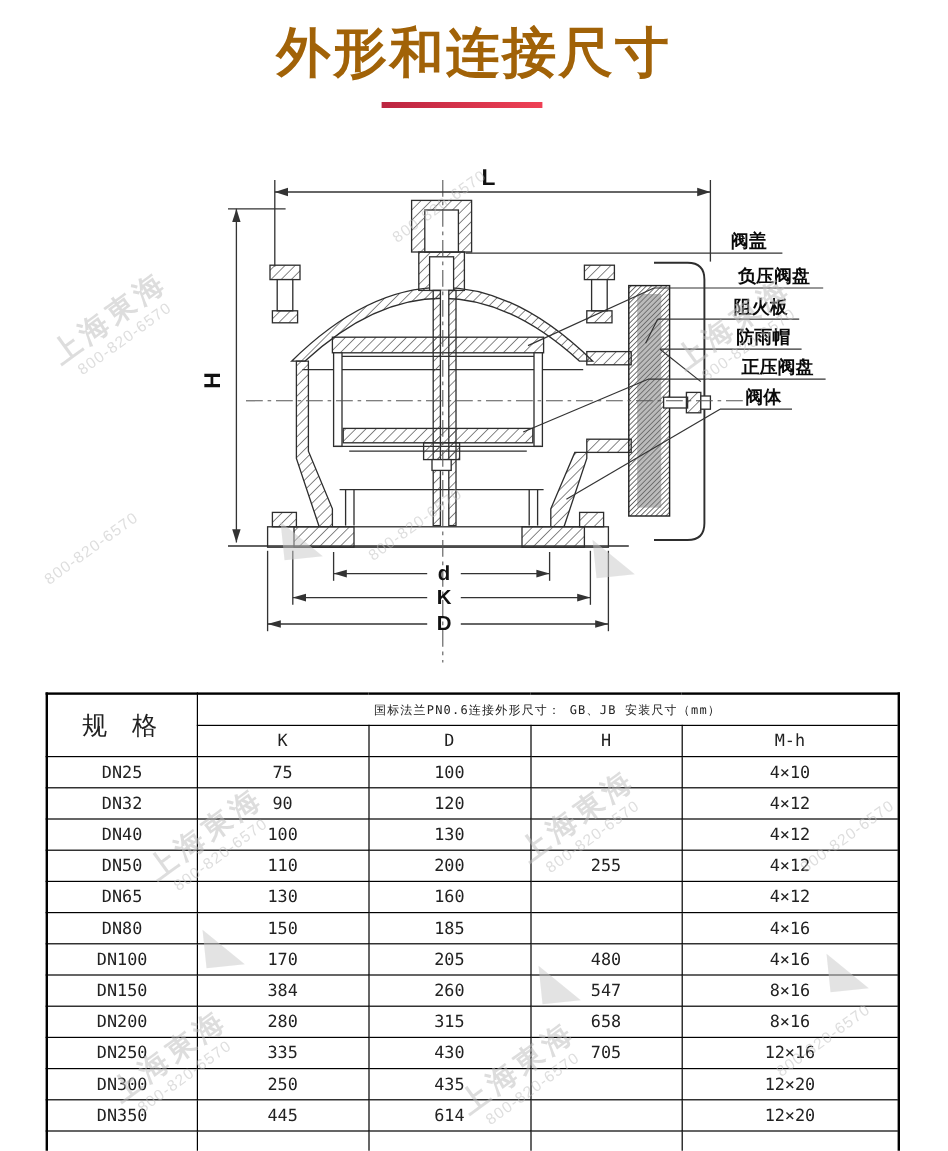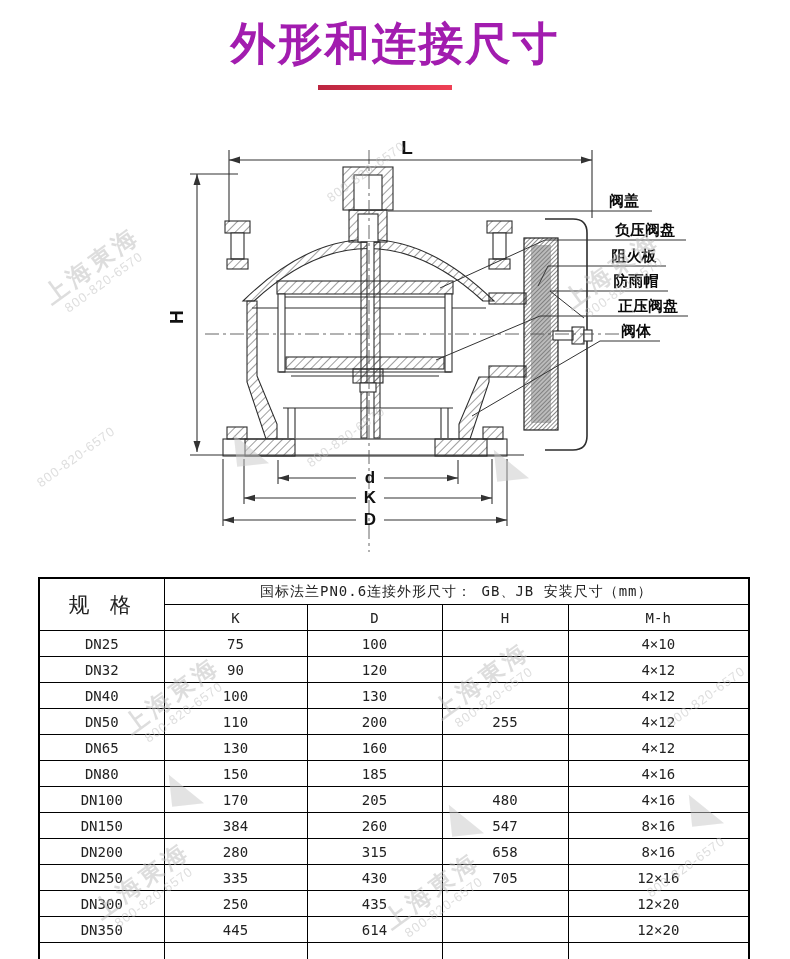--- a/index.html
+++ b/index.html
@@ -3,21 +3,21 @@
 <meta charset="utf-8">
 <style>
   html,body{margin:0;padding:0;}
   body{
     width:790px;height:959px;position:relative;overflow:hidden;background:#ffffff;
     font-family:"Liberation Sans","DejaVu Sans",sans-serif;
   }
   
   .page-title{
     position:absolute;top:14px;left:0;width:790px;margin:0;
-    text-align:center;font-size:45px;font-weight:700;color:#a21caf;letter-spacing:2px;
+    text-align:center;font-size:45px;font-weight:700;color:#a16207;letter-spacing:2px;
   }
   .red-divider{
     position:absolute;top:85px;left:318px;width:134px;height:5px;
     background:linear-gradient(90deg,#bb2540,#ef4055);
   }
   
   svg.diagram{position:absolute;top:130px;left:0;}
   svg .body-stroke{stroke:#2e2e2e;stroke-width:1.1;}
   svg text.part{font-family:"Liberation Sans",sans-serif;font-size:15px;font-weight:bold;fill:#0a0a0a;}
   svg text.dim{font-family:"Liberation Sans",sans-serif;font-weight:bold;fill:#111;}
@@ -33,21 +33,21 @@
     position:absolute;top:577px;left:38px;width:710px;
     border-collapse:collapse;table-layout:fixed;
     font-family:"DejaVu Sans Mono","Liberation Mono",monospace;
     font-size:14px;color:#222;background:transparent;
   }
   table.dims th,table.dims td{
     border:1px solid #000;height:25px;padding:0;text-align:center;
     font-weight:normal;overflow:hidden;white-space:nowrap;
   }
   table.dims{border:2px solid #000;}
-  table.dims th.group{font-size:14px;letter-spacing:1px;}
+  table.dims th.group{font-size:10px;letter-spacing:1px;}
   table.dims th.spec{font-size:21px;letter-spacing:4px;}
   table.dims tr.partial td{border-bottom:none;height:24px;}
 </style>
 </head>
 <body>
 
 <h1 class="page-title">外形和连接尺寸</h1>
 <div class="red-divider"></div>
 
 <svg class="diagram" width="790" height="430" viewBox="0 130 790 430">

